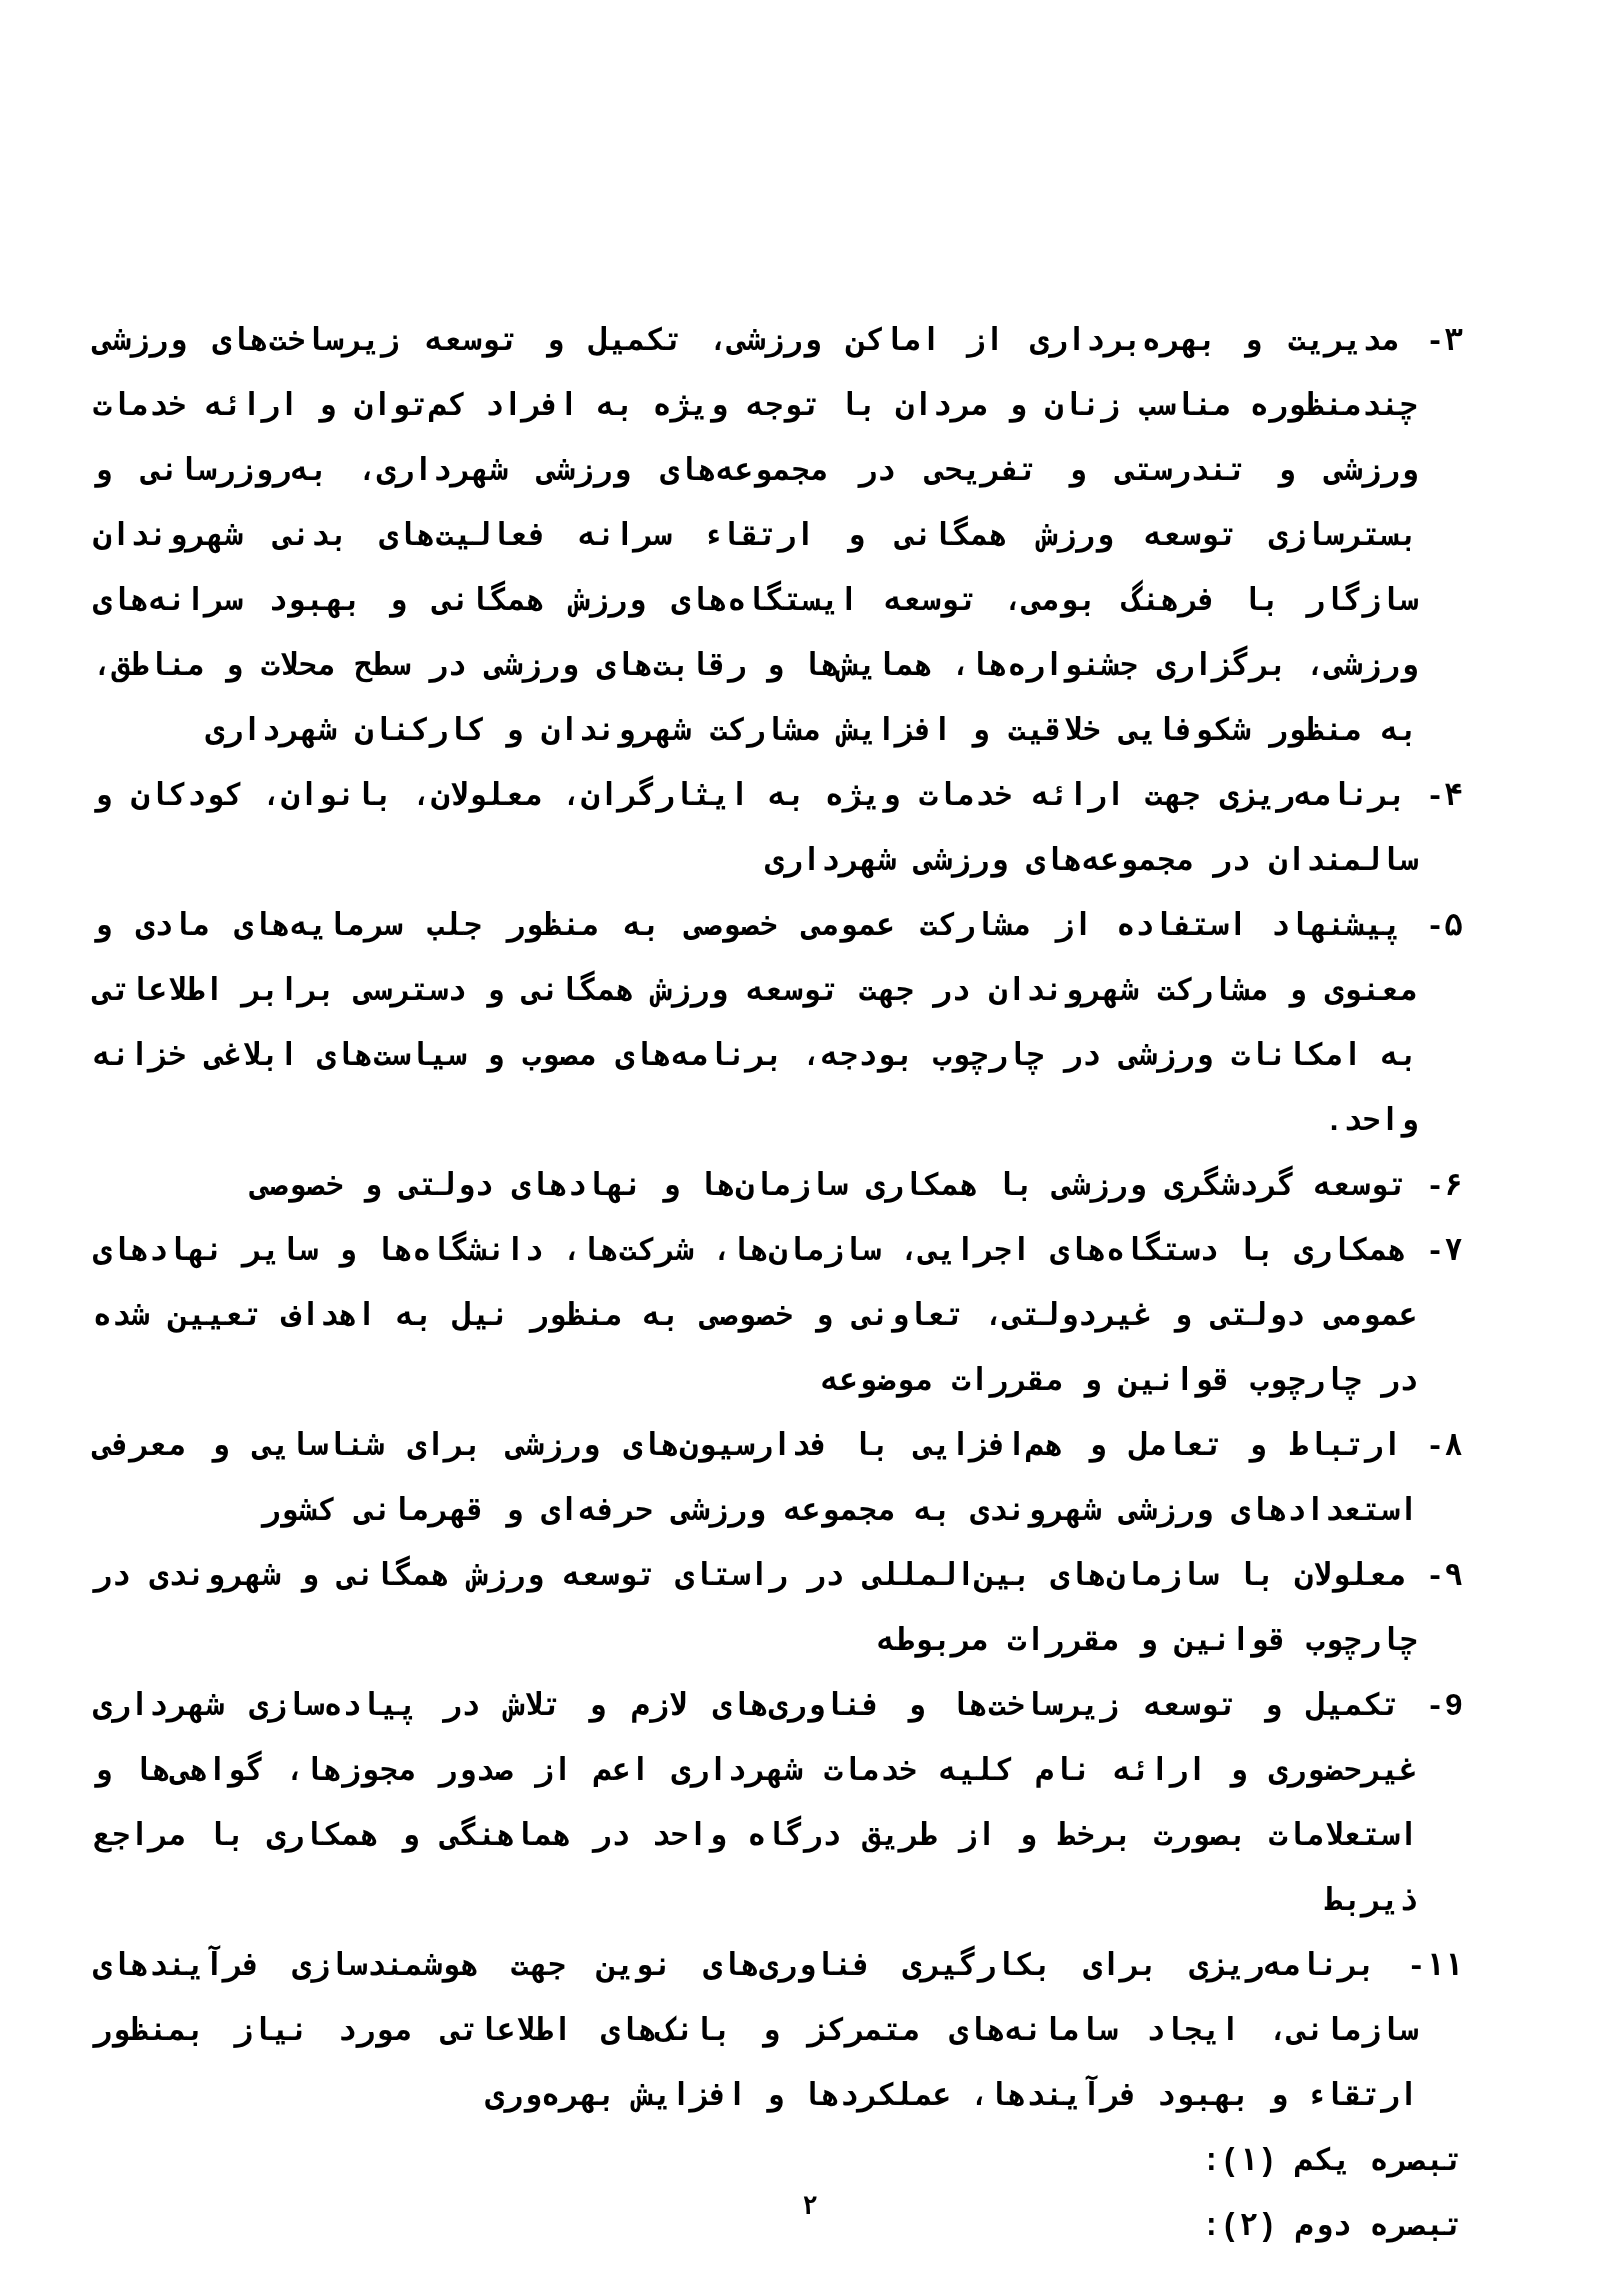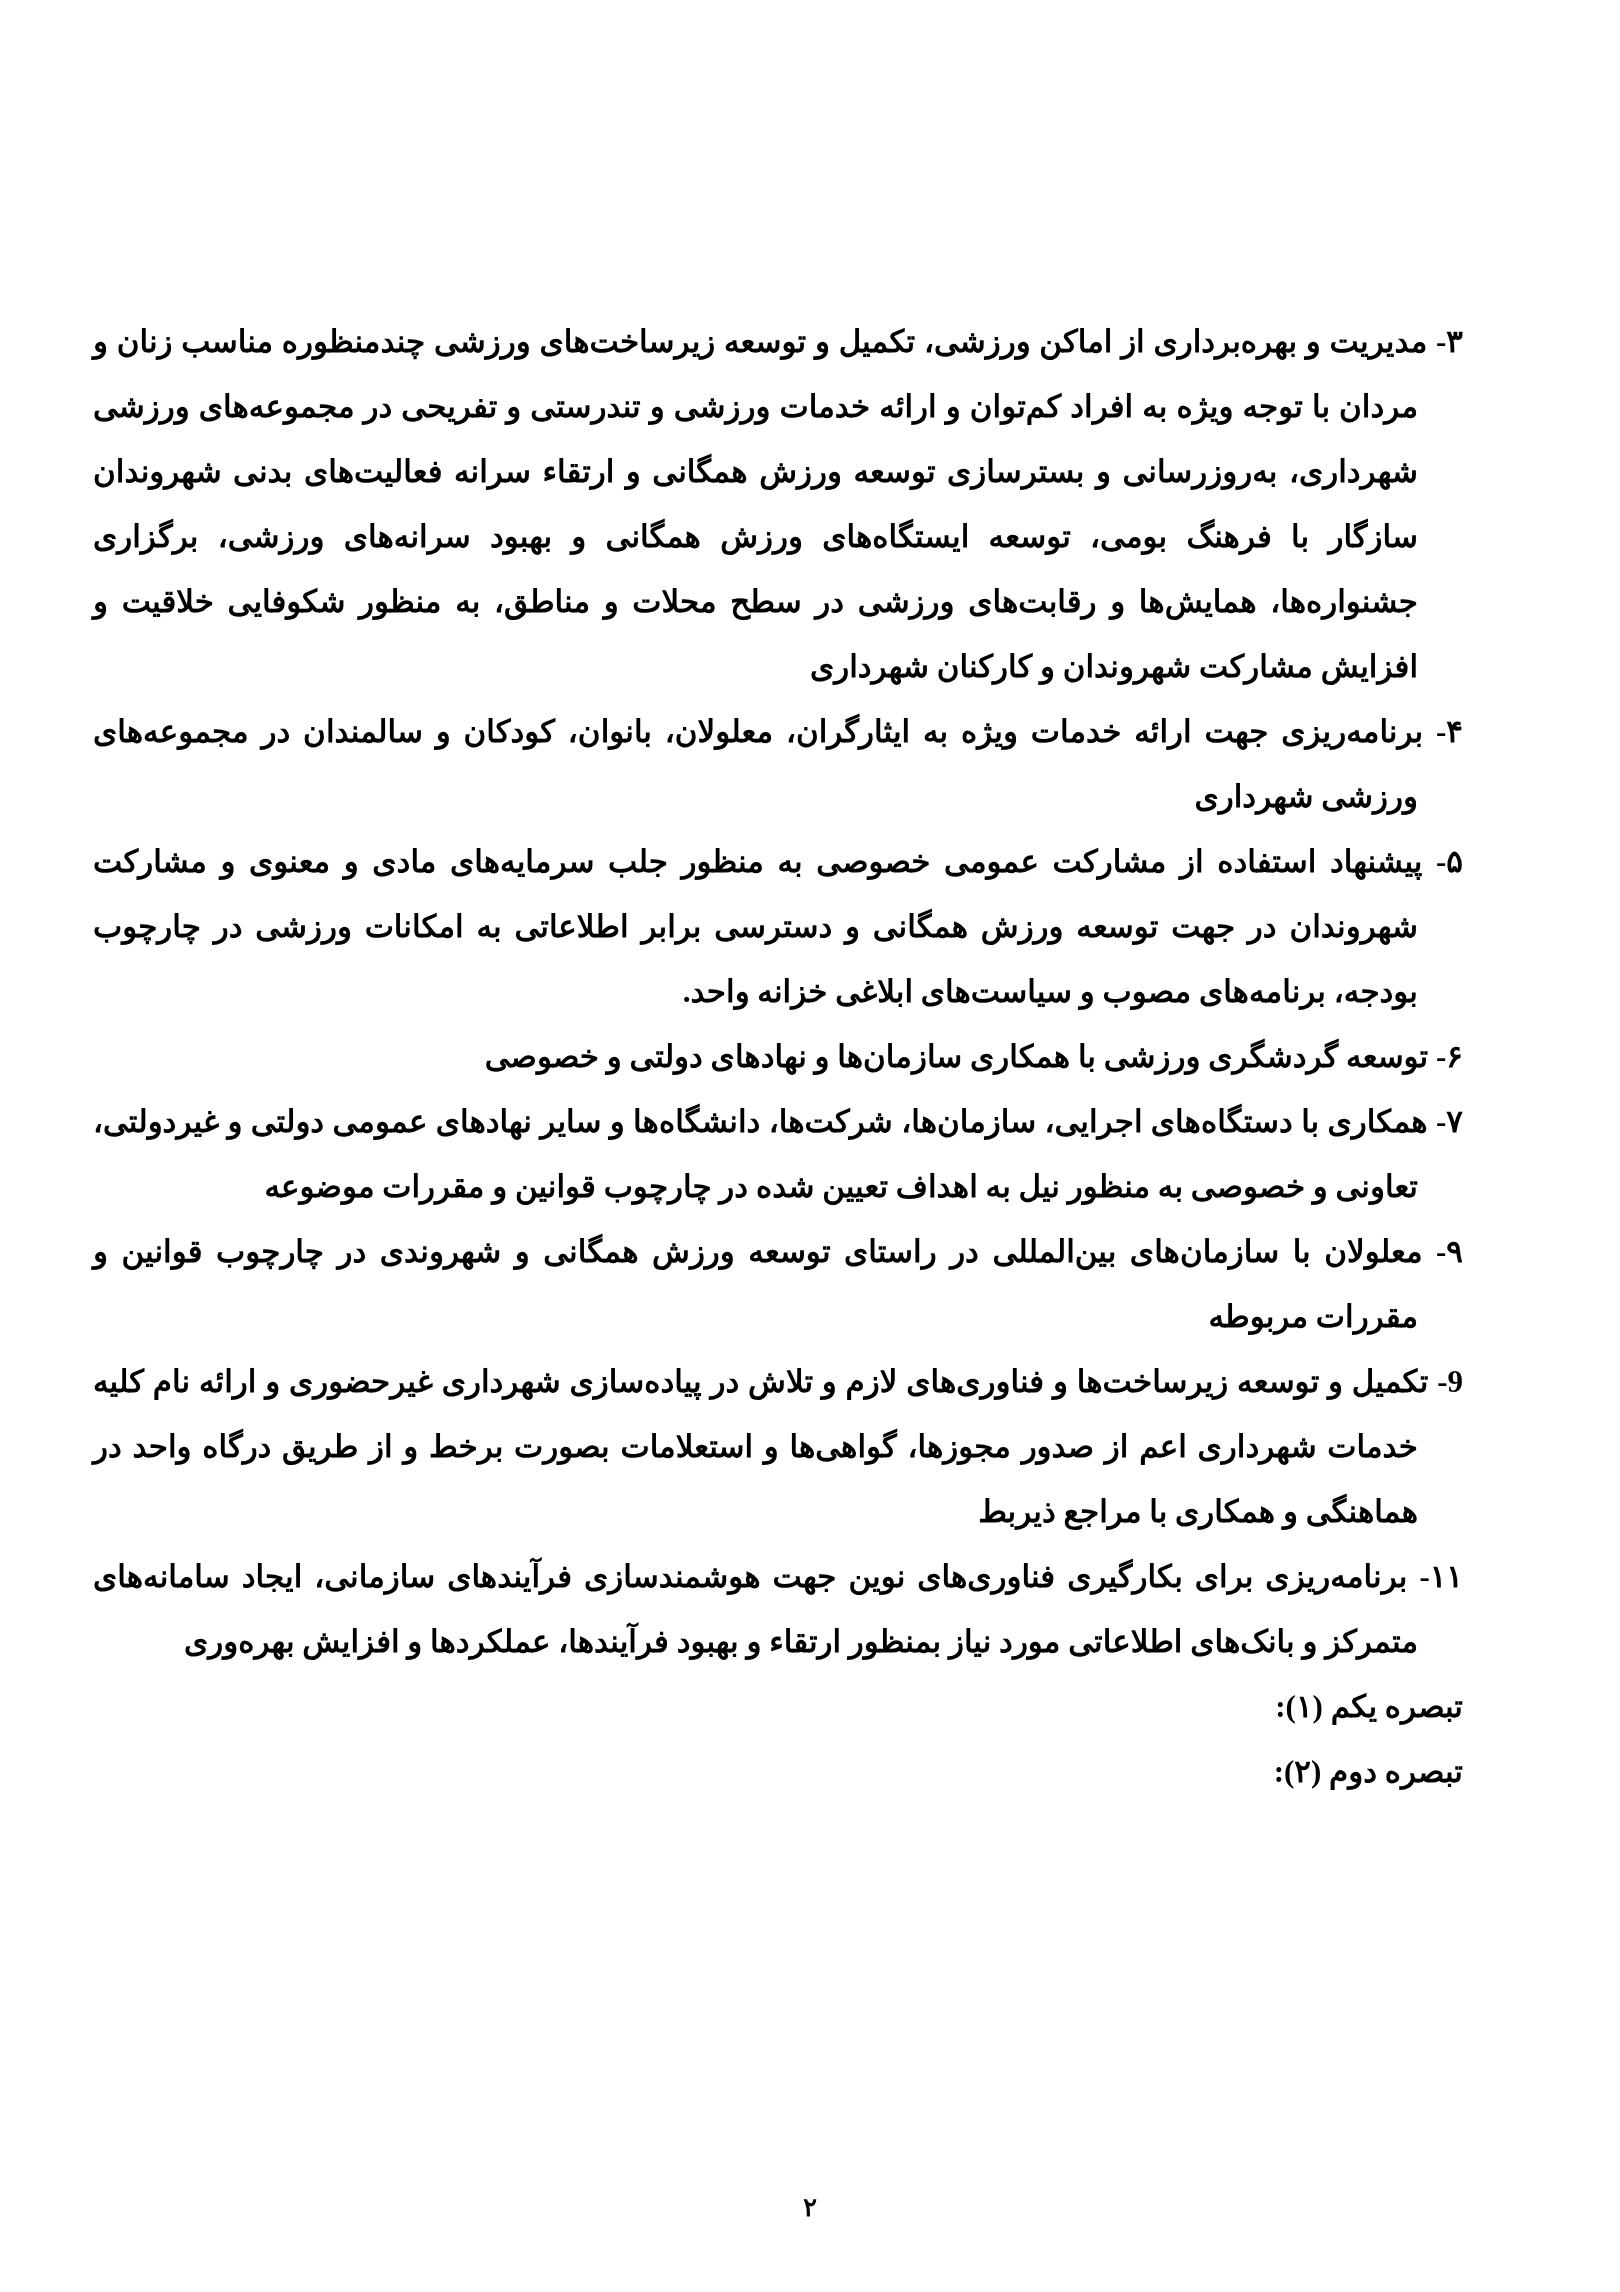--- a/index.html
+++ b/index.html
@@ -2,21 +2,21 @@
 <html lang="fa" dir="rtl"><head>
 <meta charset="utf-8">
 <style>
   html,body{margin:0;padding:0;background:#e8e8e8;}
   .page{
     position:relative;
     width:1620px;height:2293px;
     margin:0 auto;
     background:#ffffff;
     overflow:hidden;
-    font-family:Liberation Serif, serif;
+    font-family:Liberation Mono, monospace;
     font-weight:bold;
     color:#000000;
   }
   .content{
     position:absolute;
     top:309px;
     right:157px;
     left:93px;
     direction:rtl;
     unicode-bidi:embed;
@@ -57,20 +57,21 @@
     <div class="list-item"><span class="marker">۳-</span> <span>مدیریت و بهره‌برداری از اماکن ورزشی، تکمیل و توسعه زیرساخت‌های ورزشی چندمنظوره مناسب زنان و مردان با توجه ویژه به افراد کم‌توان و ارائه خدمات ورزشی و تندرستی و تفریحی در مجموعه‌های ورزشی شهرداری، به‌روزرسانی و بسترسازی توسعه ورزش همگانی و ارتقاء سرانه فعالیت‌های بدنی شهروندان سازگار با فرهنگ بومی، توسعه ایستگاه‌های ورزش همگانی و بهبود سرانه‌های ورزشی، برگزاری جشنواره‌ها، همایش‌ها و رقابت‌های ورزشی در سطح محلات و مناطق، به منظور شکوفایی خلاقیت و افزایش مشارکت شهروندان و کارکنان شهرداری</span></div>
 
     <div class="list-item"><span class="marker">۴-</span> <span>برنامه‌ریزی جهت ارائه خدمات ویژه به ایثارگران، معلولان، بانوان، کودکان و سالمندان در مجموعه‌های ورزشی شهرداری</span></div>
 
     <div class="list-item"><span class="marker">۵-</span> <span>پیشنهاد استفاده از مشارکت عمومی خصوصی به منظور جلب سرمایه‌های مادی و معنوی و مشارکت شهروندان در جهت توسعه ورزش همگانی و دسترسی برابر اطلاعاتی به امکانات ورزشی در چارچوب بودجه، برنامه‌های مصوب و سیاست‌های ابلاغی خزانه واحد.</span></div>
 
     <div class="list-item"><span class="marker">۶-</span> <span>توسعه گردشگری ورزشی با همکاری سازمان‌ها و نهادهای دولتی و خصوصی</span></div>
 
     <div class="list-item"><span class="marker">۷-</span> <span>همکاری با دستگاه‌های اجرایی، سازمان‌ها، شرکت‌ها، دانشگاه‌ها و سایر نهادهای عمومی دولتی و غیردولتی، تعاونی و خصوصی به منظور نیل به اهداف تعیین شده در چارچوب قوانین و مقررات موضوعه</span></div>
 
+    <div class="list-item"><span class="marker">۸-</span> <span>ارتباط و تعامل و هم‌افزایی با فدارسیون‌های ورزشی برای شناسایی و معرفی استعدادهای ورزشی شهروندی به مجموعه ورزشی حرفه‌ای و قهرمانی کشور</span></div>
 
     <div class="list-item"><span class="marker">۹-</span> <span>معلولان با سازمان‌های بین‌المللی در راستای توسعه ورزش همگانی و شهروندی در چارچوب قوانین و مقررات مربوطه</span></div>
 
     <div class="list-item"><span class="marker">9-</span> <span>تکمیل و توسعه زیرساخت‌ها و فناوری‌های لازم و تلاش در پیاده‌سازی شهرداری غیرحضوری و ارائه نام کلیه خدمات شهرداری اعم از صدور مجوزها، گواهی‌ها و استعلامات بصورت برخط و از طریق درگاه واحد در هماهنگی و همکاری با مراجع ذیربط</span></div>
 
     <div class="list-item"><span class="marker">۱۱-</span> <span>برنامه‌ریزی برای بکارگیری فناوری‌های نوین جهت هوشمندسازی فرآیندهای سازمانی، ایجاد سامانه‌های متمرکز و بانک‌های اطلاعاتی مورد نیاز بمنظور ارتقاء و بهبود فرآیندها، عملکردها و افزایش بهره‌وری</span></div>
 
     <div class="note-heading">تبصره یکم (۱):</div>
 
     <div class="note-heading">تبصره دوم (۲):</div>

